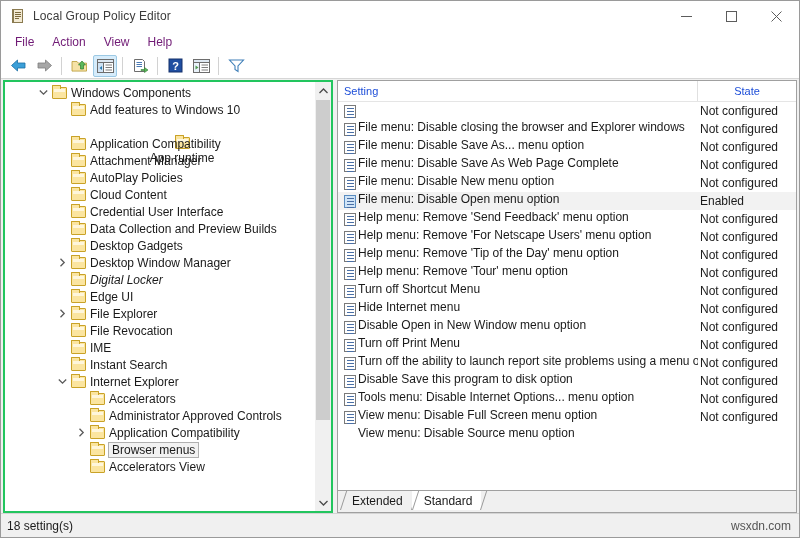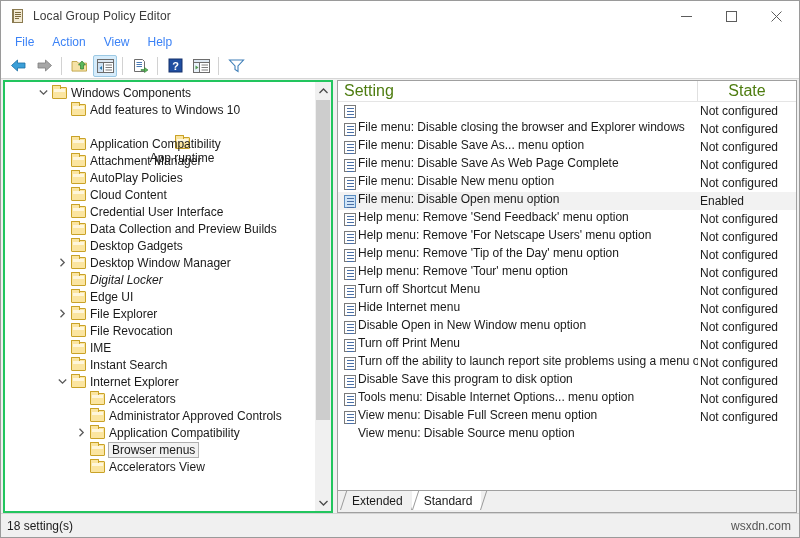--- a/index.html
+++ b/index.html
@@ -54,21 +54,21 @@
   .menubar {
     height: 22px;
     flex: 0 0 22px;
     display: flex;
     align-items: center;
     background: #ffffff;
     padding-left: 5px;
   }
   .menuitem {
     font-size: 12px;
-    color: #3b82f6;
+    color: #701a75;
     padding: 3px 9px;
   }
 
   
   .toolbar {
     height: 26px;
     flex: 0 0 26px;
     display: flex;
     align-items: center;
     background: #ffffff;
@@ -201,22 +201,22 @@
     background: #cdcdcd;
   }
 
   
   .lv-header {
     height: 21px;
     flex: 0 0 21px;
     display: flex;
     background: #ffffff;
     border-bottom: 1px solid #e5e5e5;
-    font-size: 16px;
-    color: #4d7c0f;
+    font-size: 11px;
+    color: #1d4ed8;
   }
   .lv-col {
     display: flex;
     align-items: center;
     padding: 0 6px;
     position: relative;
   }
   .lv-col.setting { flex: 1 1 auto; border-right: 1px solid #e0e0e0; }
   .lv-col.state { width: 98px; flex: 0 0 98px; justify-content: center; }
 

